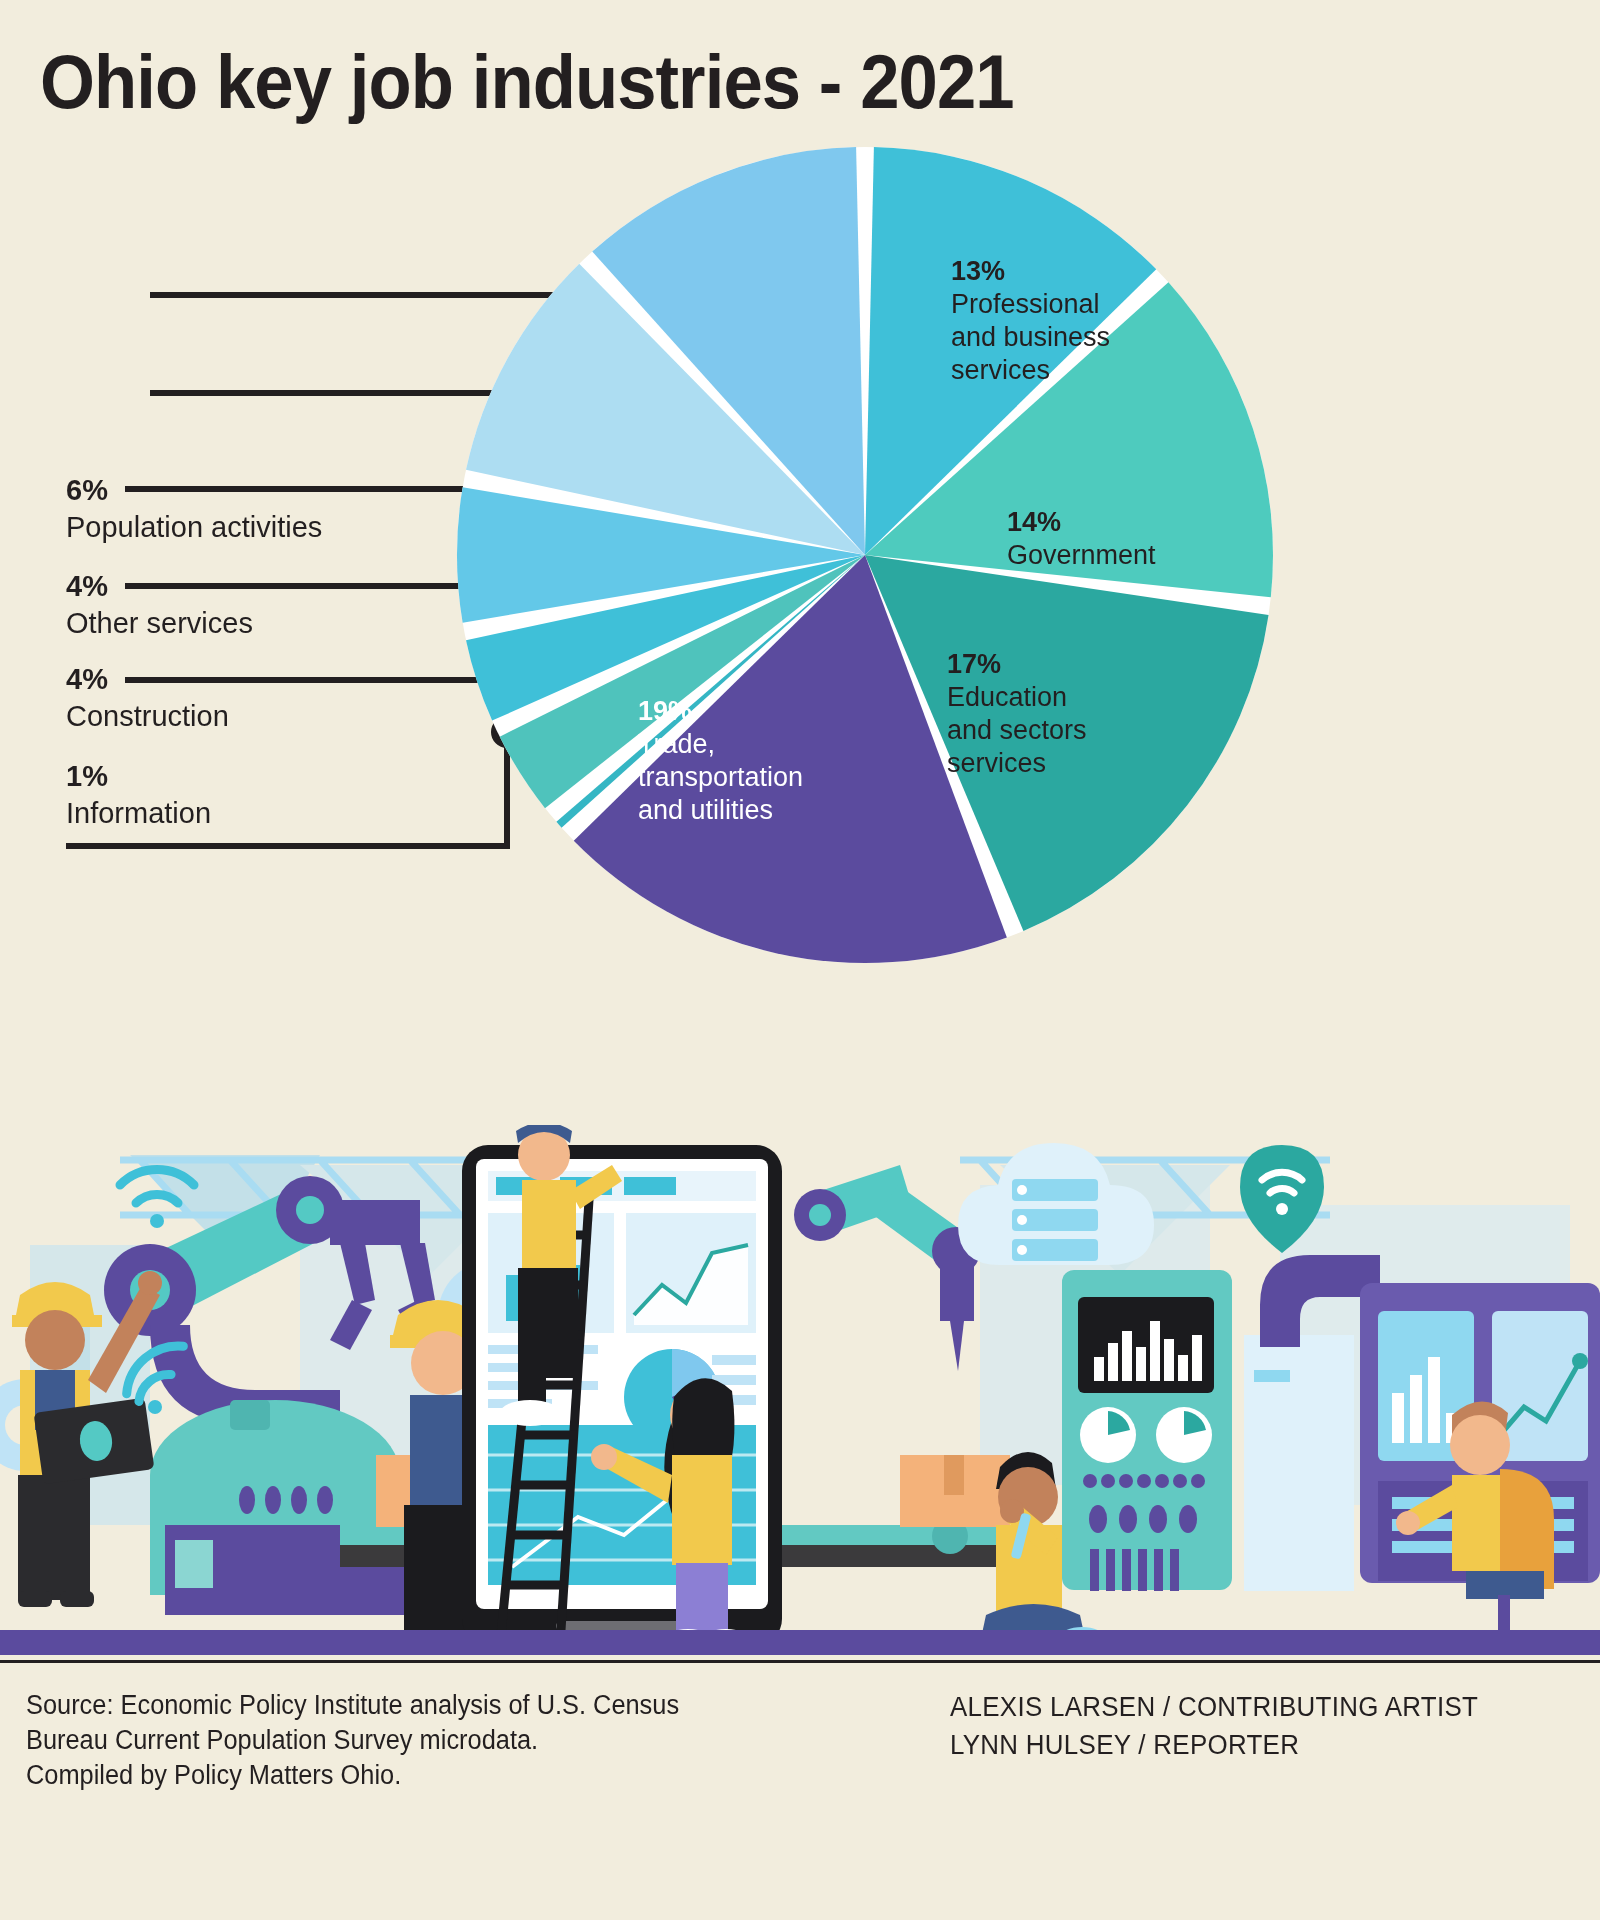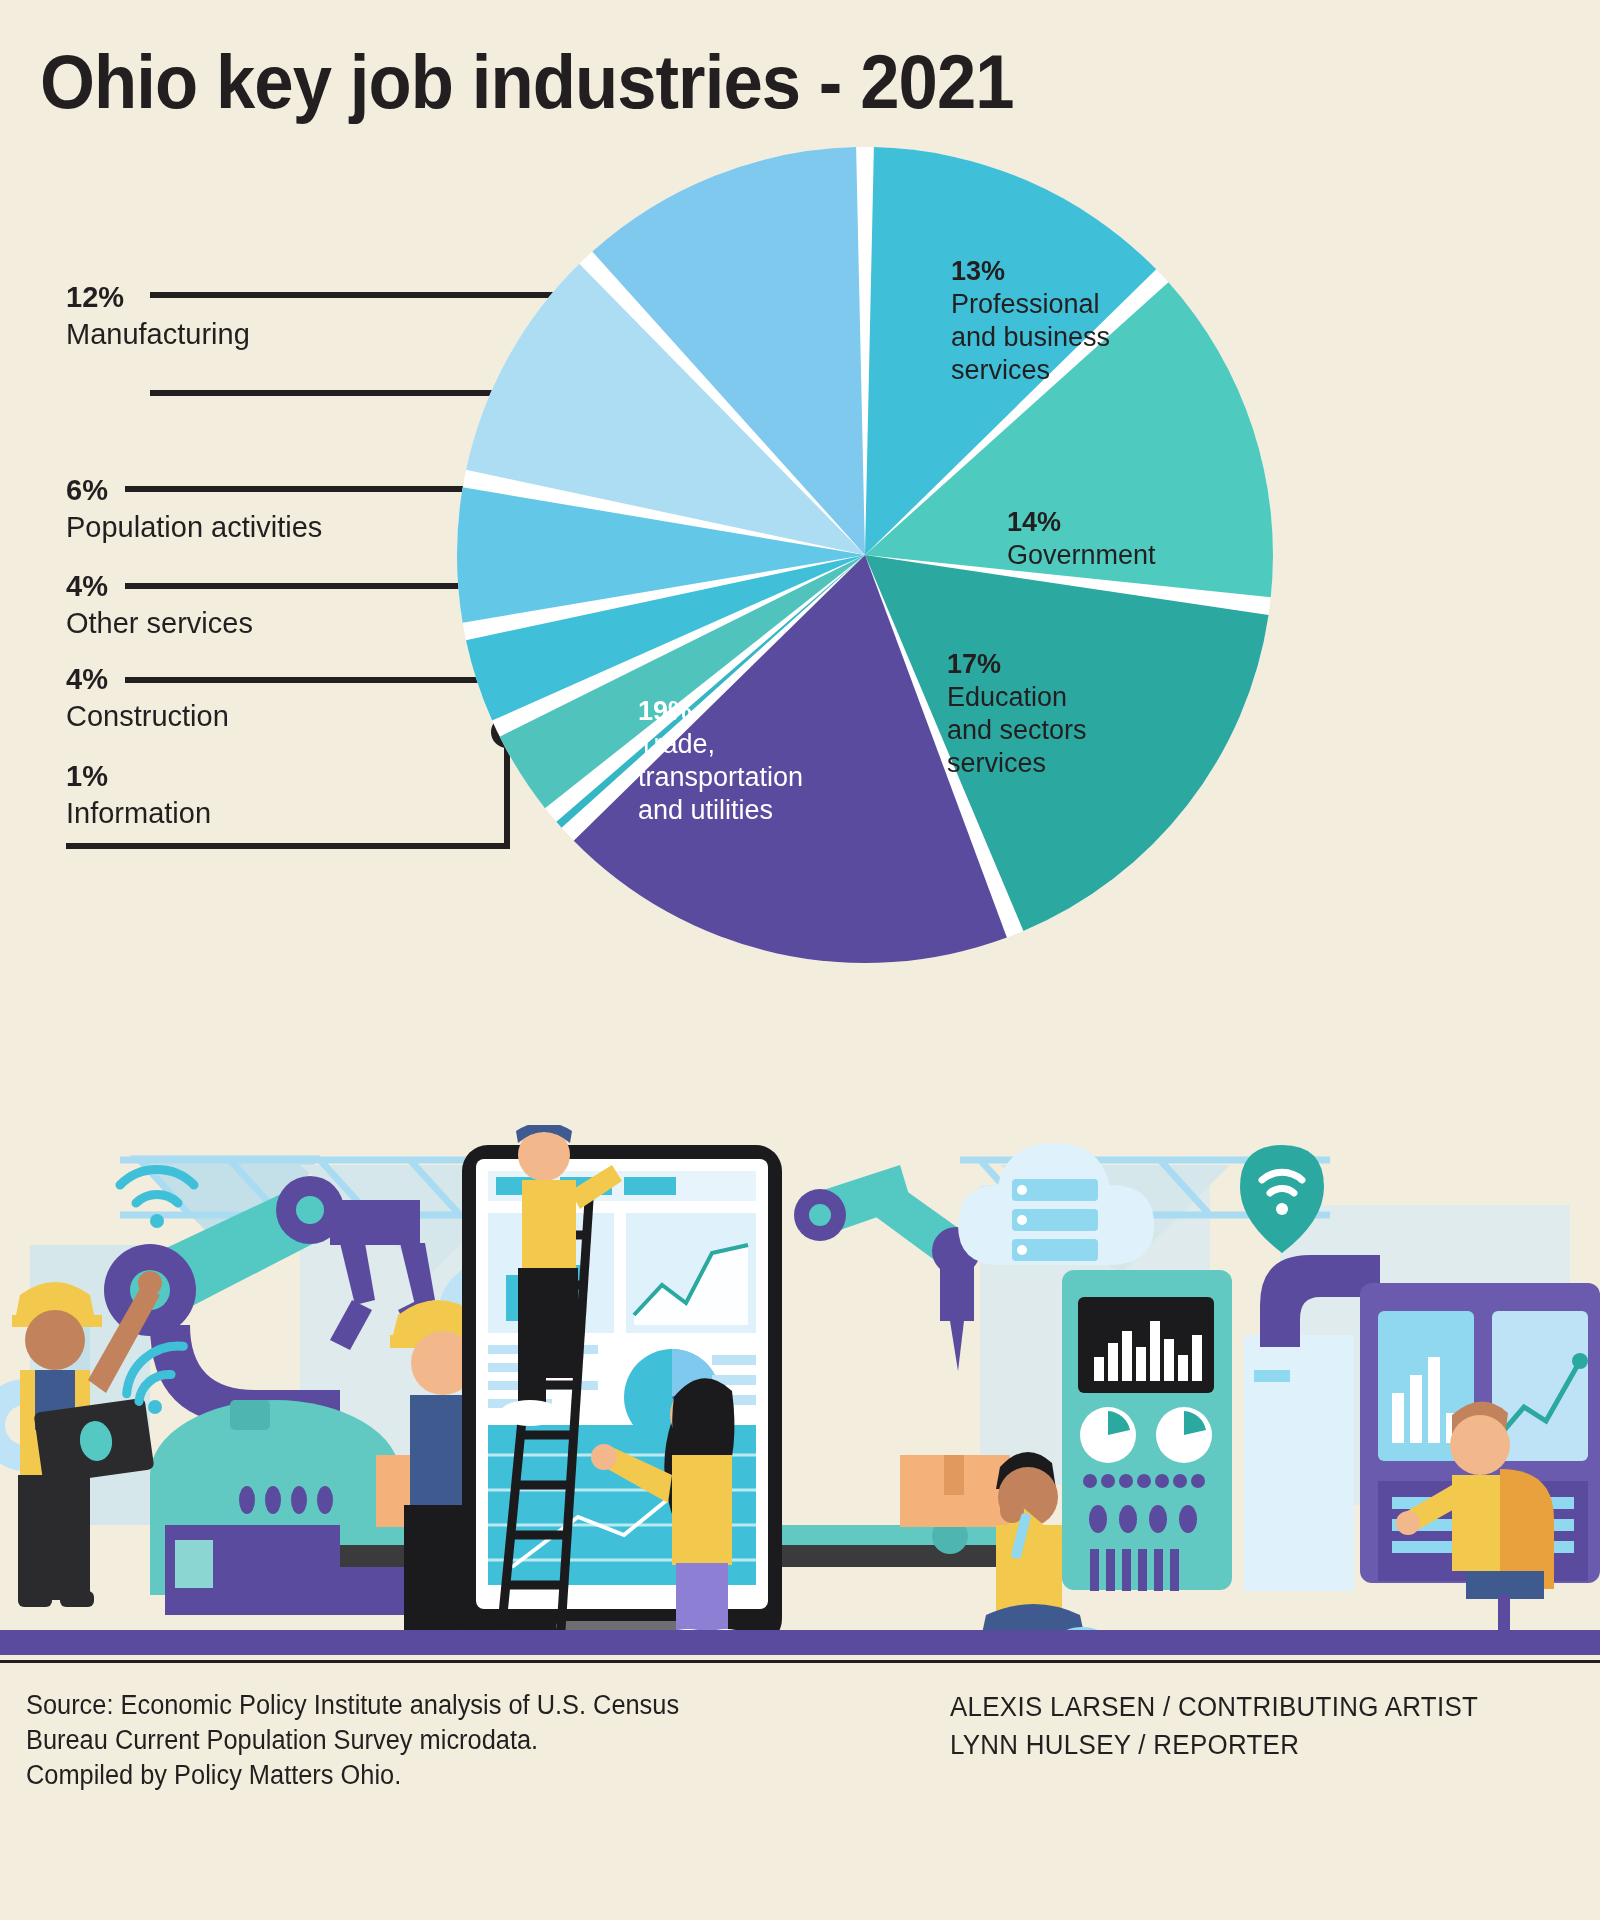--- a/index.html
+++ b/index.html
@@ -70,24 +70,20 @@
 </head>
 <body>
 
 <div id="root">
 
   <div class="title">Ohio key job industries - 2021</div>
 
 
   <div class="legend">
 
-    <div class="leg-item" style="top:283px;">
-      <div class="leg-pct">12%</div>
-      <div class="leg-name">Manufacturing</div>
-    </div>
 
 
     <div class="leg-item" style="top:476px;">
       <div class="leg-pct">6%</div>
       <div class="leg-name">Population activities</div>
     </div>
 
     <div class="leg-item" style="top:572px;">
       <div class="leg-pct">4%</div>
       <div class="leg-name">Other services</div>

